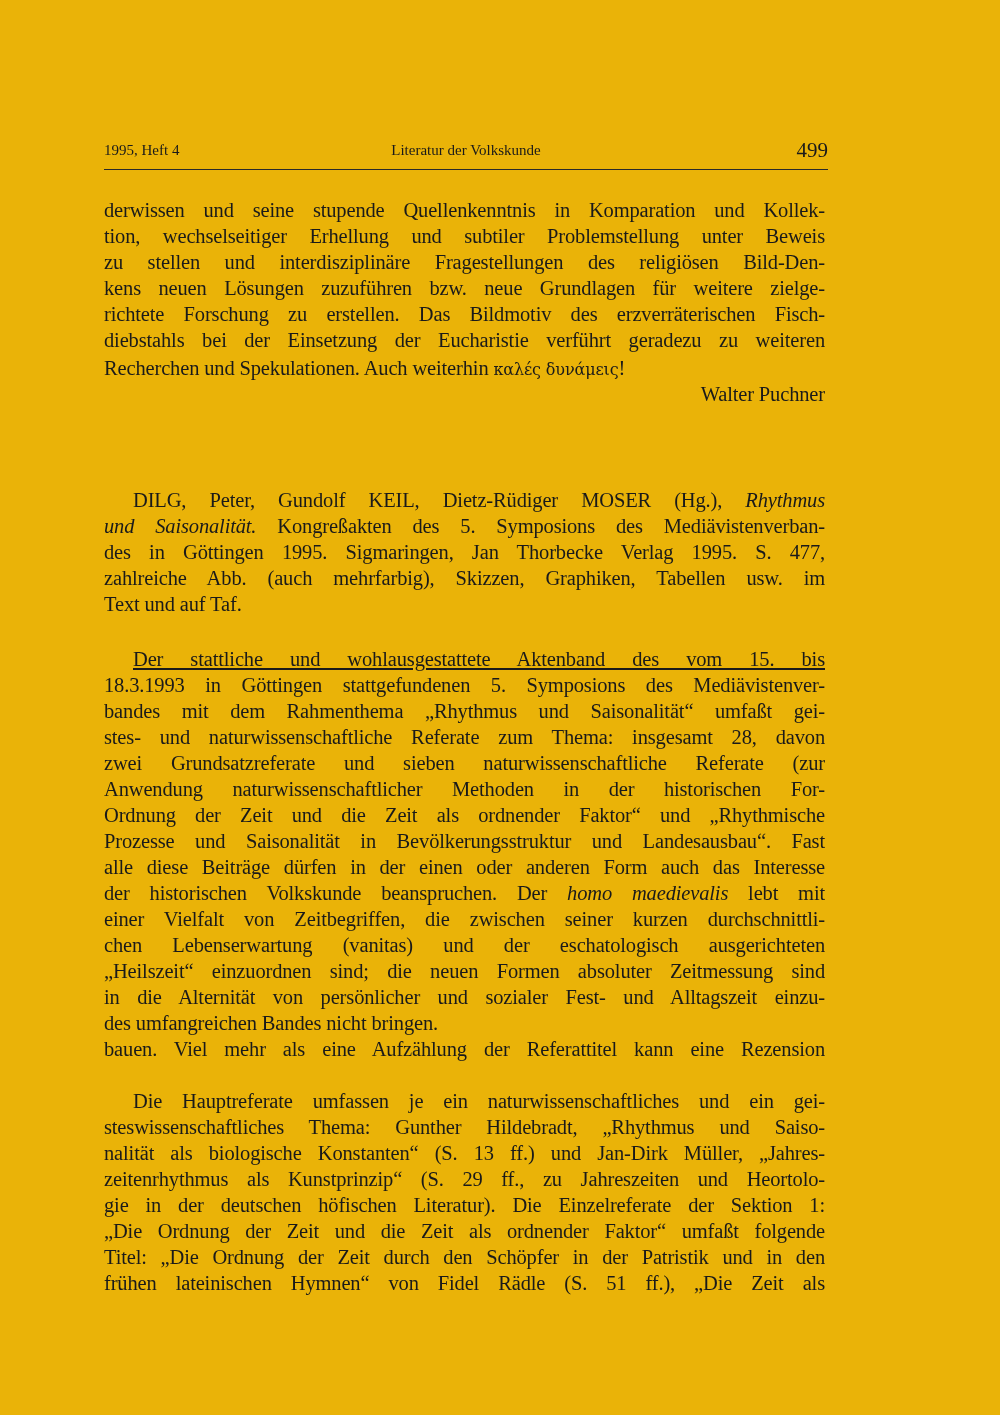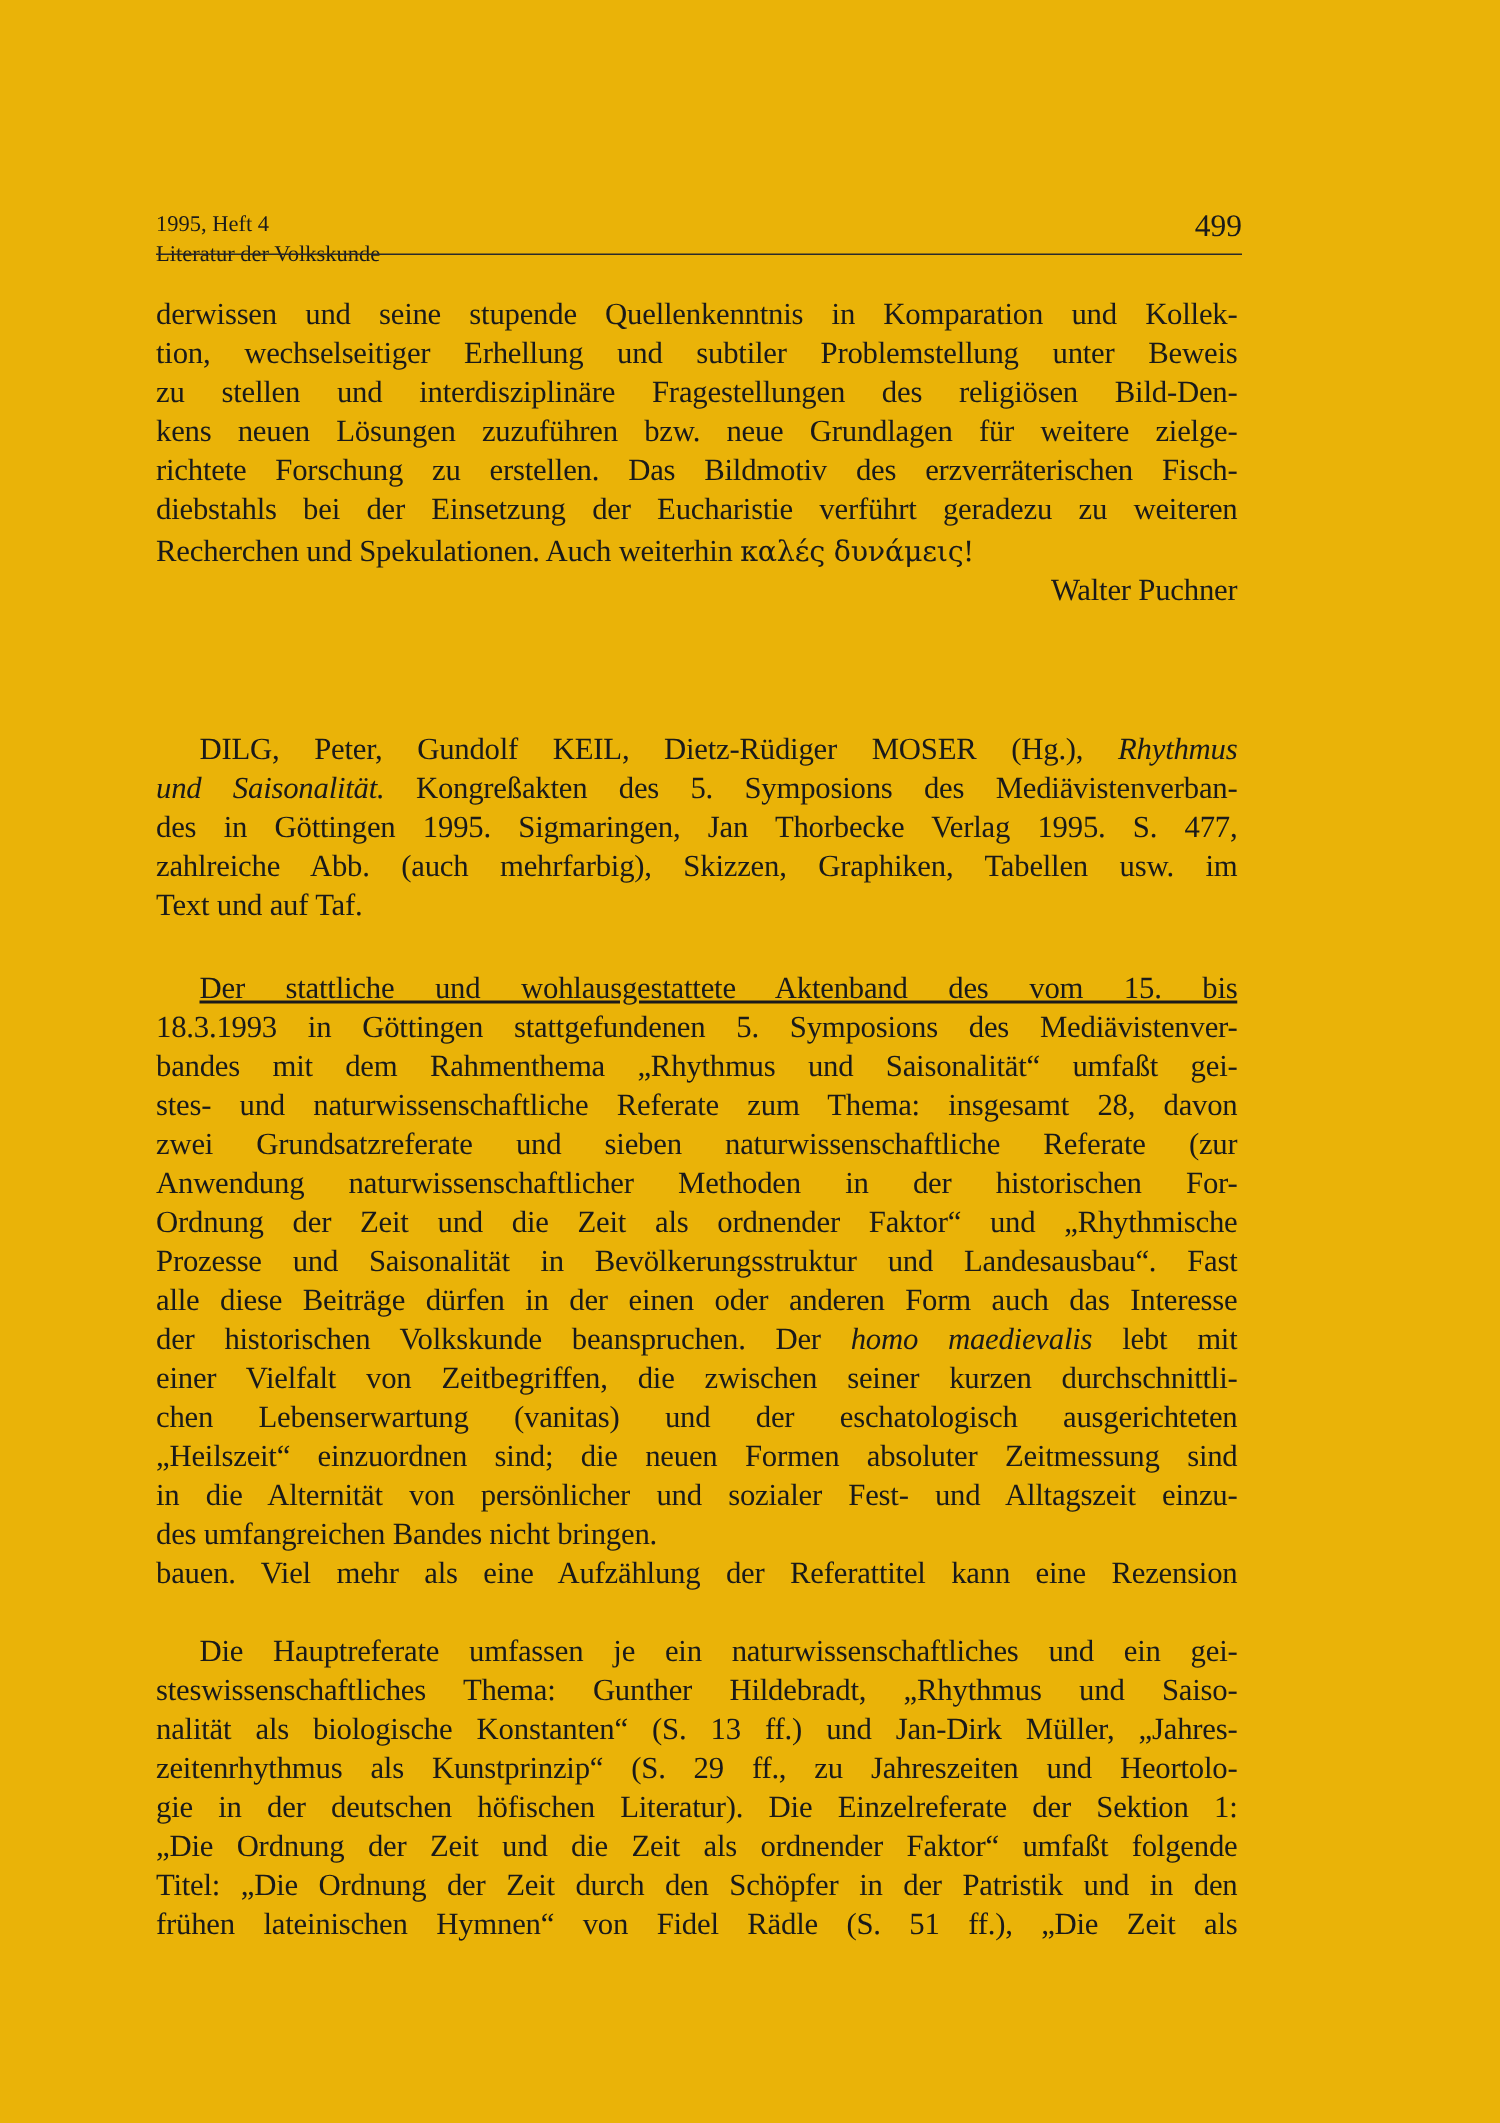--- a/index.html
+++ b/index.html
@@ -7,21 +7,21 @@
   .page {
     position: absolute; left: 0; top: 0; width: 1000px; height: 1415px;
     background: #eab308; color: #1a1a1a;
     font-family: "Liberation Serif", "DejaVu Serif", serif;
   }
   .running-head {
     position: absolute; left: 104px; width: 724px; top: 138px; height: 26px;
     font-family: "Liberation Serif", serif;
   }
   .rh-left { position: absolute; left: 0; top: 4px; font-size: 15px; }
-  .rh-center { position: absolute; left: 0; right: 0; top: 4px; font-size: 15px; margin-top: 20px; }
+  .rh-center { position: absolute; left: 0; right: 0; top: 4px; text-align: center; font-size: 15px; }
   .rh-right { position: absolute; right: 0; top: 0; font-size: 21px; }
   .rule {
     position: absolute; left: 104px; width: 724px; top: 169px; height: 0;
     border-top: 1.5px solid #2a2a2a;
   }
   .block { position: absolute; left: 104px; width: 721px; }
   .just {
     display: block; text-align: justify; text-align-last: justify;
     white-space: normal; height: 26px; overflow: hidden;
   }
@@ -88,14 +88,14 @@
     <span class="just">„Die Ordnung der Zeit und die Zeit als ordnender Faktor“ umfaßt folgende</span>
     <span class="just">Titel: „Die Ordnung der Zeit durch den Schöpfer in der Patristik und in den</span>
     <span class="just">frühen lateinischen Hymnen“ von Fidel Rädle (S. 51 ff.), „Die Zeit als</span>
   </div>
 
 </div>
 
 <style>
   .just { font-size: 20.5px; line-height: 26px; letter-spacing: -0.15px; word-spacing: 0px; }
   .just i, .just span { font-size: inherit; }
-  .just .greek { font-size: 19px; }
+  .just .greek { font-size: 16px; }
 </style>
 
 </body></html>

